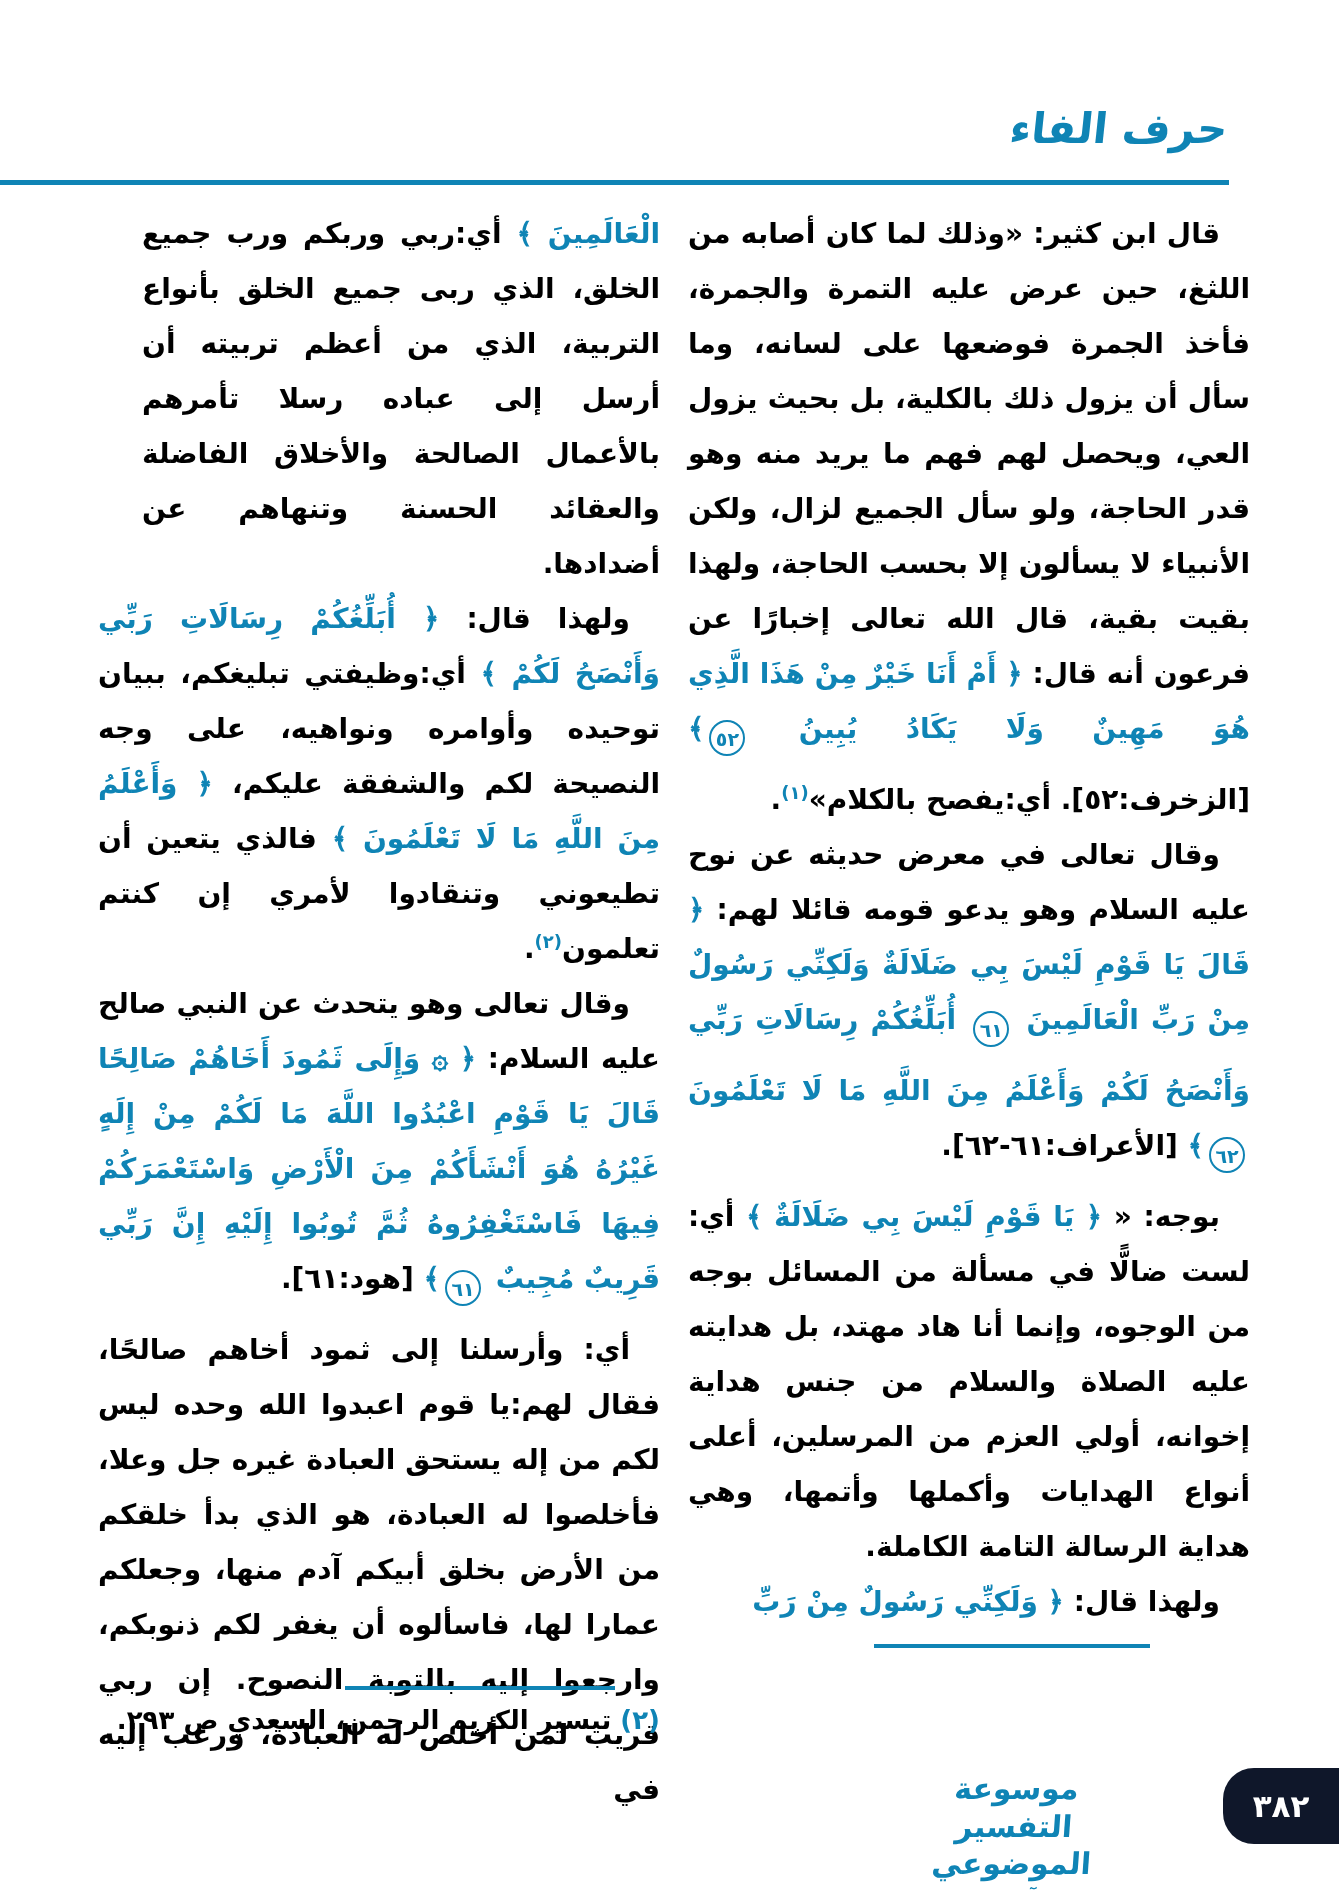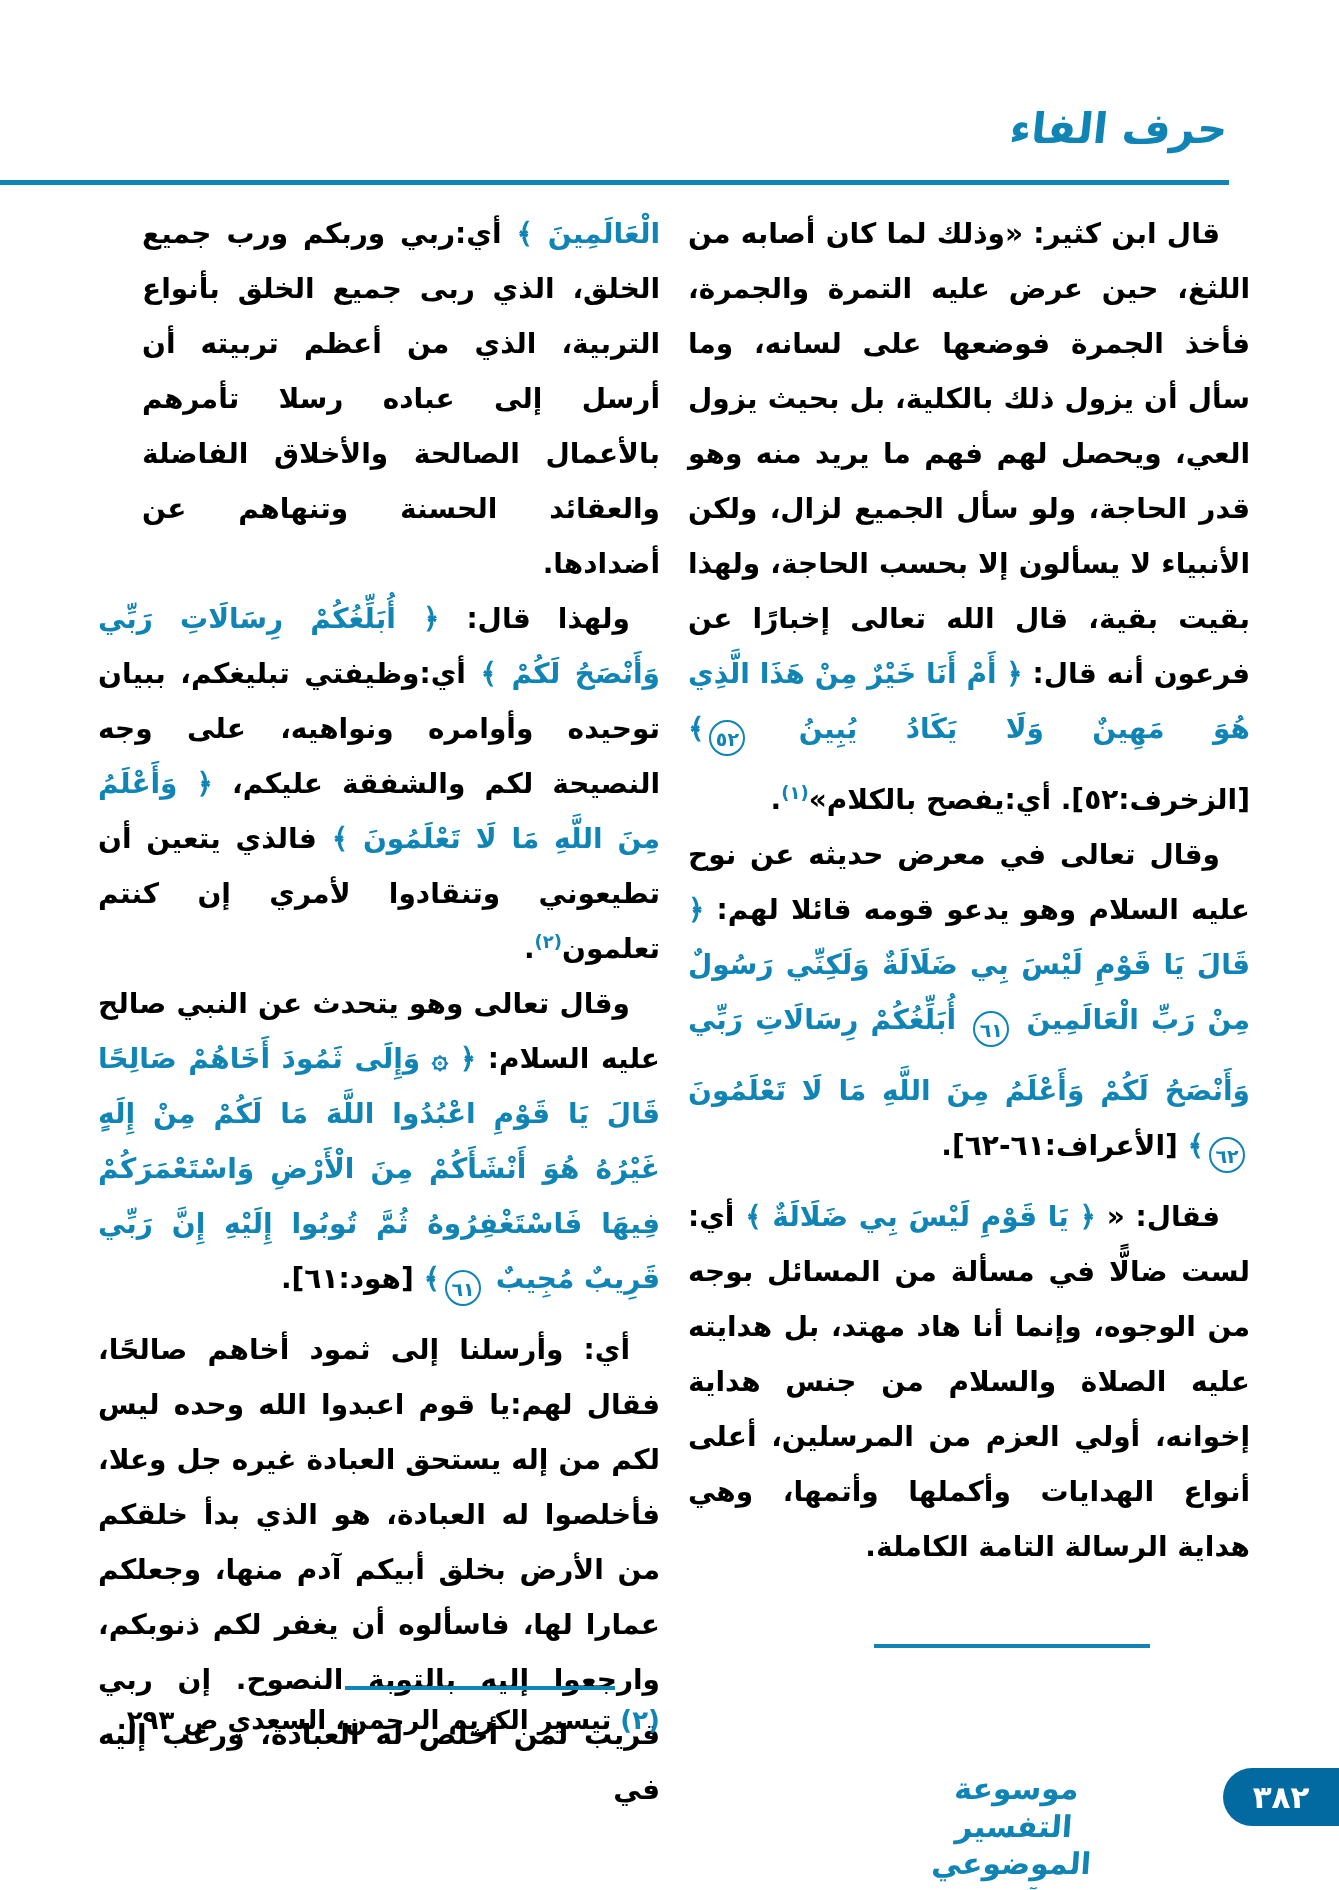--- a/index.html
+++ b/index.html
@@ -95,22 +95,22 @@
     text-align:center;
     color:#0f84b5;
     font-weight:bold;
     line-height:1.25;
   }
   .logo-title { font-size:30px; transform:skewX(-4deg); }
   .logo-subtitle { font-size:18px; margin-top:4px; }
   .page-number-badge {
     position:absolute;
     right:0; top:1768px;
-    width:116px; height:58px;
-    background:#0369a1;
+    width:116px; height:76px;
+    background:#0f172a;
     border-radius:31px 0 0 31px;
     color:#ffffff;
     font-size:31px;
     font-weight:bold;
     display:flex;
     align-items:center;
     justify-content:center;
   }
 </style>
 </head>
@@ -122,21 +122,24 @@
   <div class="header-rule"></div>
 
   <div class="col col-right">
     <p class="para">
       <span>قال ابن كثير: «وذلك لما كان أصابه من اللثغ، حين عرض عليه التمرة والجمرة، فأخذ الجمرة فوضعها على لسانه، وما سأل أن يزول ذلك بالكلية، بل بحيث يزول العي، ويحصل لهم فهم ما يريد منه وهو قدر الحاجة، ولو سأل الجميع لزال، ولكن الأنبياء لا يسألون إلا بحسب الحاجة، ولهذا بقيت بقية، قال الله تعالى إخبارًا عن فرعون أنه قال: </span><span class="quran">﴿ أَمْ أَنَا خَيْرٌ مِنْ هَذَا الَّذِي هُوَ مَهِينٌ وَلَا يَكَادُ يُبِينُ </span><span class="ayah-badge">٥٢</span><span class="quran">﴾</span><span> [الزخرف:٥٢]. أي:يفصح بالكلام»</span><span class="fn-ref">(١)</span><span>.</span>
     </p>
     <p class="para">
       <span>وقال تعالى في معرض حديثه عن نوح عليه السلام وهو يدعو قومه قائلا لهم: </span><span class="quran">﴿ قَالَ يَا قَوْمِ لَيْسَ بِي ضَلَالَةٌ وَلَكِنِّي رَسُولٌ مِنْ رَبِّ الْعَالَمِينَ </span><span class="ayah-badge">٦١</span><span class="quran"> أُبَلِّغُكُمْ رِسَالَاتِ رَبِّي وَأَنْصَحُ لَكُمْ وَأَعْلَمُ مِنَ اللَّهِ مَا لَا تَعْلَمُونَ </span><span class="ayah-badge">٦٢</span><span class="quran">﴾</span><span> [الأعراف:٦١-٦٢].</span>
     </p>
     <p class="para">
-      <span>فقال: « </span><span class="quran">﴿ يَا قَوْمِ لَيْسَ بِي ضَلَالَةٌ ﴾</span><span> أي: لست ضالًّا في مسألة من المسائل بوجه من الوجوه، وإنما أنا هاد مهتد، بل هدايته عليه الصلاة والسلام من جنس هداية إخوانه، أولي العزم من المرسلين، أعلى أنواع الهدايات وأكملها وأتمها، وهي هداية الرسالة التامة الكاملة.</span>
+      <span>بوجه: « </span><span class="quran">﴿ يَا قَوْمِ لَيْسَ بِي ضَلَالَةٌ ﴾</span><span> أي: لست ضالًّا في مسألة من المسائل بوجه من الوجوه، وإنما أنا هاد مهتد، بل هدايته عليه الصلاة والسلام من جنس هداية إخوانه، أولي العزم من المرسلين، أعلى أنواع الهدايات وأكملها وأتمها، وهي هداية الرسالة التامة الكاملة.</span>
+    </p>
+    <p class="para">
+      <span>ولهذا   قال: </span><span class="quran">﴿ وَلَكِنِّي رَسُولٌ مِنْ رَبِّ</span>
     </p>
   </div>
 
   <div class="col col-left">
     <p class="para cont">
       <span class="quran">الْعَالَمِينَ ﴾</span><span> أي:ربي وربكم ورب جميع الخلق، الذي ربى جميع الخلق بأنواع التربية، الذي من أعظم تربيته أن أرسل إلى عباده رسلا تأمرهم بالأعمال الصالحة والأخلاق الفاضلة والعقائد الحسنة وتنهاهم عن أضدادها.</span>
     </p>
     <p class="para">
       <span>ولهذا قال: </span><span class="quran">﴿ أُبَلِّغُكُمْ رِسَالَاتِ رَبِّي وَأَنْصَحُ لَكُمْ ﴾</span><span> أي:وظيفتي تبليغكم، ببيان توحيده وأوامره ونواهيه، على وجه النصيحة لكم والشفقة عليكم، </span><span class="quran">﴿ وَأَعْلَمُ مِنَ اللَّهِ مَا لَا تَعْلَمُونَ ﴾</span><span> فالذي يتعين أن تطيعوني وتنقادوا لأمري إن كنتم تعلمون</span><span class="fn-ref">(٢)</span><span>.</span>
     </p>

